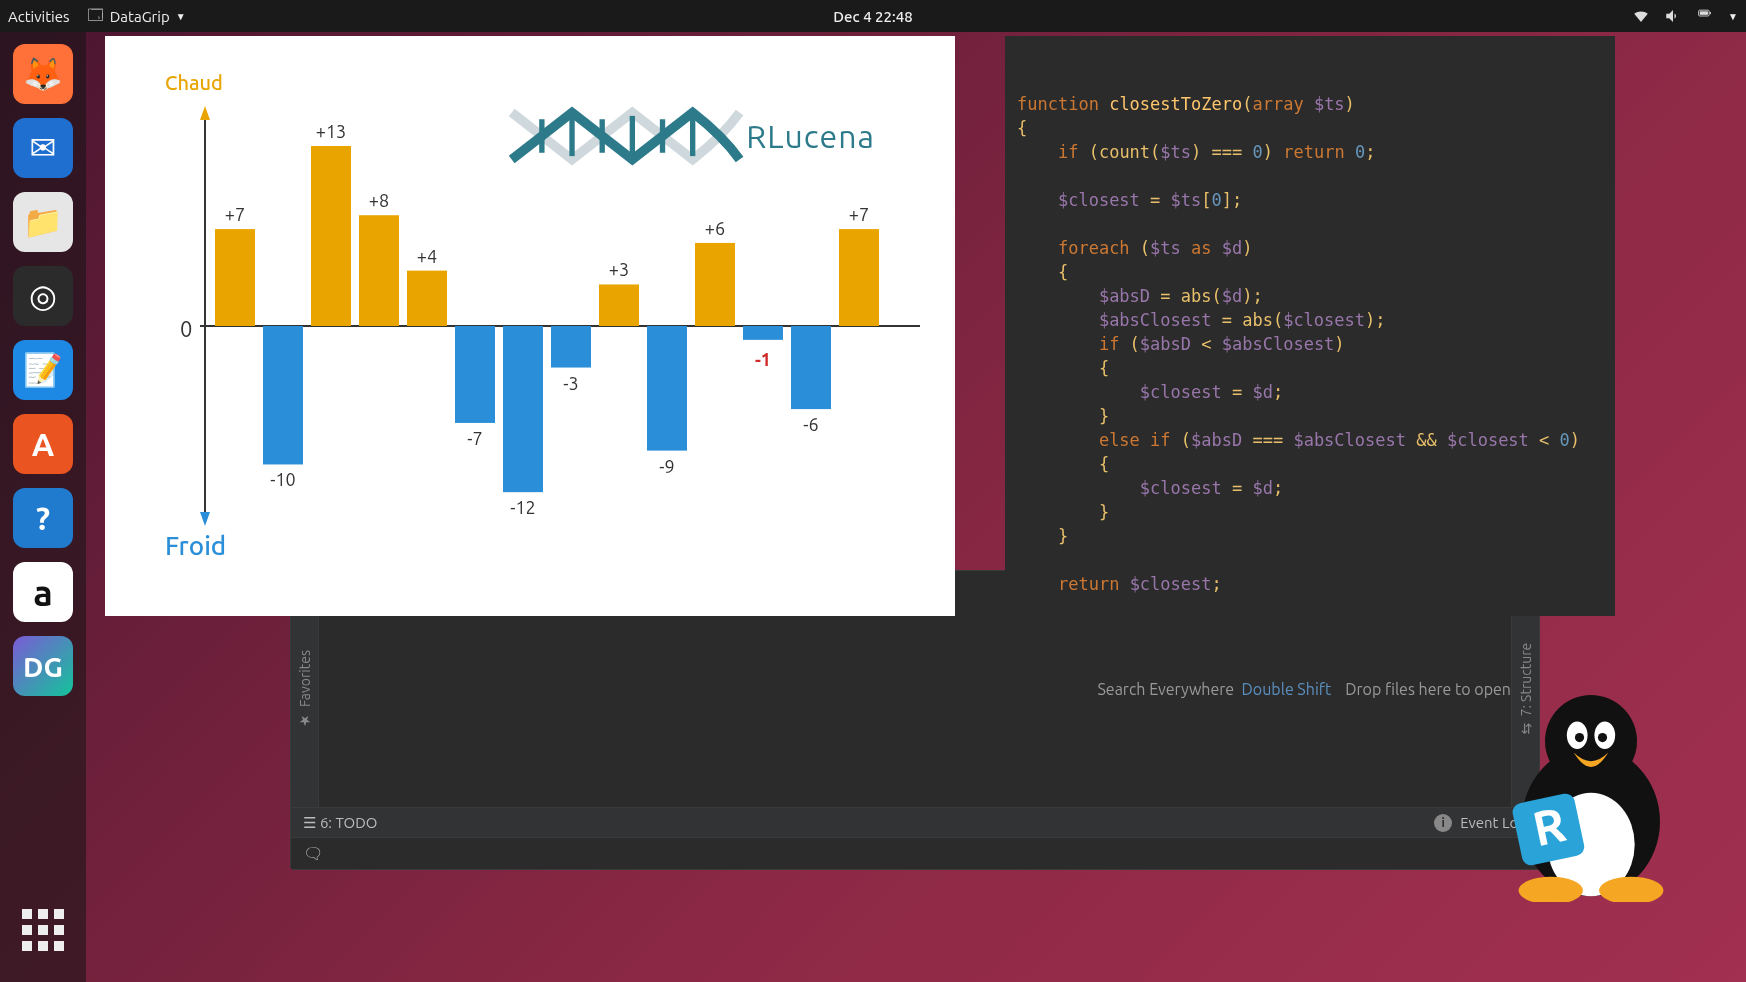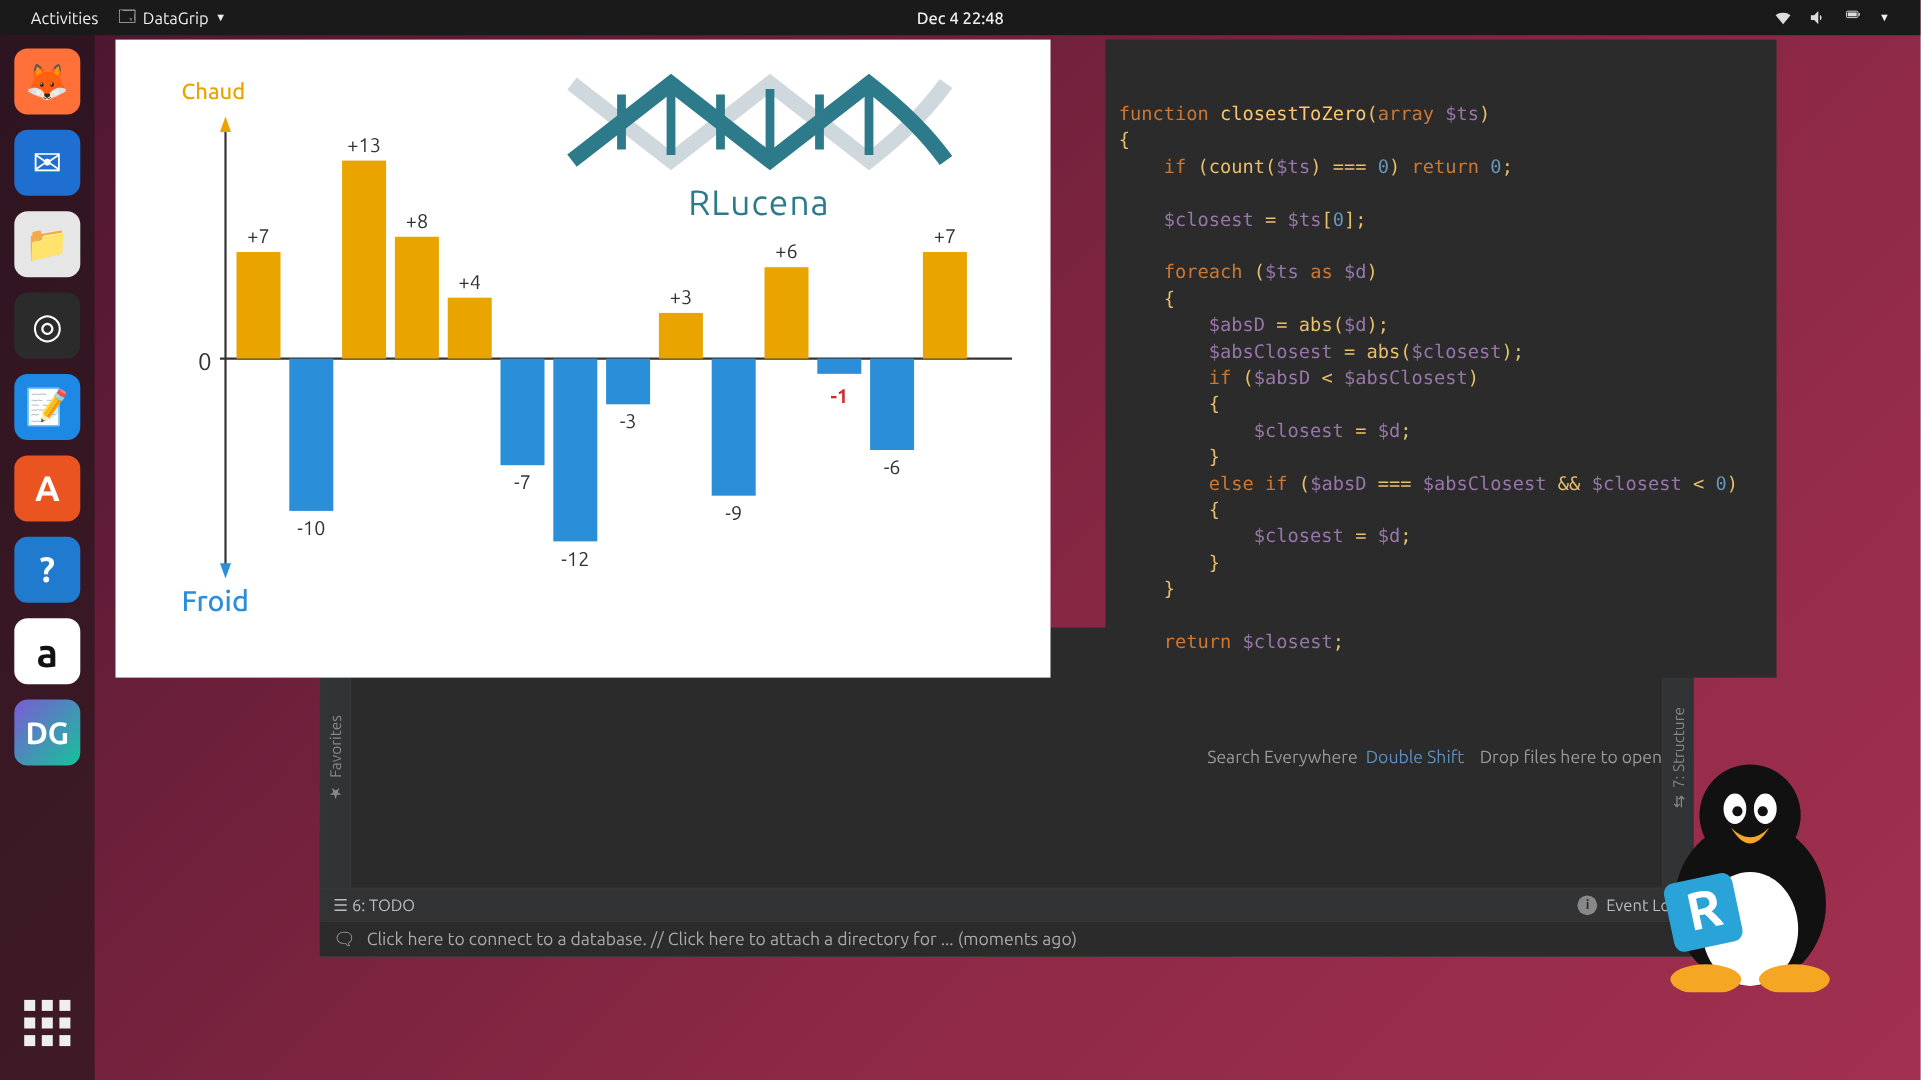--- a/index.html
+++ b/index.html
@@ -8,21 +8,21 @@
   height: 982px;
   font-family: Ubuntu, "Segoe UI", sans-serif;
   background: linear-gradient(135deg, #4a1530 0%, #6b1f3a 30%, #8b2845 60%, #a23050 100%);
   overflow: hidden;
   position: relative;
   color: #ddd;
 }
 .topbar {
   position: absolute; top: 0; left: 0; right: 0; height: 32px;
   background: #1a1a1a; display: flex; align-items: center;
-  padding: 0 28px; font-size: 15px; color: #eee;
+  padding: 0 8px; font-size: 15px; color: #eee;
 }
 .topbar .left { display: flex; align-items: center; gap: 18px; }
 .topbar .center { position: absolute; left: 50%; transform: translateX(-50%); font-weight: 500; }
 .topbar .right { margin-left: auto; display: flex; align-items: center; gap: 14px; }
 .topbar .appmenu { display: flex; align-items: center; gap: 6px; }
 .topbar .appmenu .caret { font-size: 10px; }
 .tray-icon { width: 18px; height: 18px; display: inline-flex; align-items: center; justify-content: center; }
 
 .dock {
   position: absolute; left: 0; top: 32px; bottom: 0; width: 86px;
@@ -62,21 +62,21 @@
 .dg-status { height: 32px; background: #2b2b2b; border-top: 1px solid #3a3a3a; display: flex; align-items: center; padding: 0 12px; font-size: 16px; color: #aaa; gap: 10px; }
 
 .image-panel {
   position: absolute; left: 105px; top: 36px; width: 850px; height: 580px;
   background: #fff; color: #333;
 }
 .chart-label-hot { position: absolute; left: 60px; top: 35px; color: #e9a400; font-size: 20px; font-weight: 500; }
 .chart-label-cold { position: absolute; left: 60px; top: 495px; color: #2a8ed8; font-size: 26px; font-weight: 500; }
 .chart-caption { position: absolute; left: 0; right: 0; bottom: 28px; text-align: center; font-size: 24px; color: #444; }
 .chart-svg-holder { position: absolute; left: 95px; top: 70px; width: 720px; height: 420px; }
-.logo-dna { position: absolute; left: 400px; top: 20px; width: 370px; height: 160px; display: flex; flex-direction: column; align-items: center; }
+.logo-dna { position: absolute; left: 400px; top: 20px; width: 370px; height: 160px; display: flex; align-items: center; }
 .logo-dna svg { width: 360px; height: 110px; }
 .logo-dna .brand { font-size: 32px; color: #2d7a8a; letter-spacing: 1px; font-weight: 400; }
 .zero-label { position: absolute; left: 75px; top: 280px; font-size: 22px; color: #333; }
 
 .code-panel {
   position: absolute; left: 1005px; top: 36px; width: 610px; height: 580px;
   background: #2b2b2b; font-family: "DejaVu Sans Mono", Consolas, monospace;
   font-size: 17px; line-height: 24px; color: #a9b7c6; padding: 8px 12px;
   white-space: pre; overflow: hidden;
 }
@@ -176,21 +176,20 @@
     <span>
       <span>☰ </span><span>6: TODO</span>
     </span>
     <span class="right">
       <span style="display:inline-flex;width:18px;height:18px;border-radius:50%;background:#888;color:#2b2b2b;align-items:center;justify-content:center;font-size:12px;font-weight:bold">i</span>
       <span>Event Log</span>
     </span>
   </div>
   <div class="dg-status">
     <span>🗨</span>
-    <span>Click here to connect to a database. // Click here to attach a directory for ... (moments ago)</span>
   </div>
 </div>
 
 <div class="image-panel">
   <div class="chart-label-hot">Chaud</div>
   <div class="zero-label">0</div>
   <div class="chart-label-cold">Froid</div>
 
   <div class="logo-dna">
     <svg viewBox="0 0 360 110">

